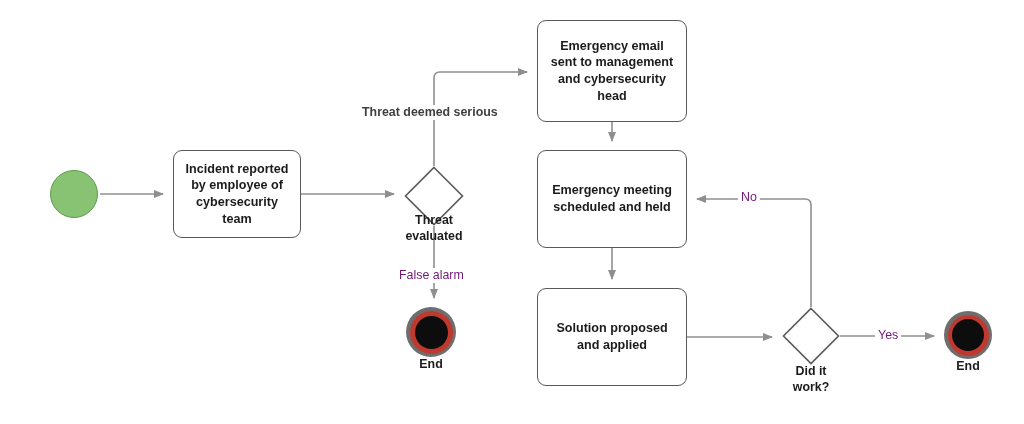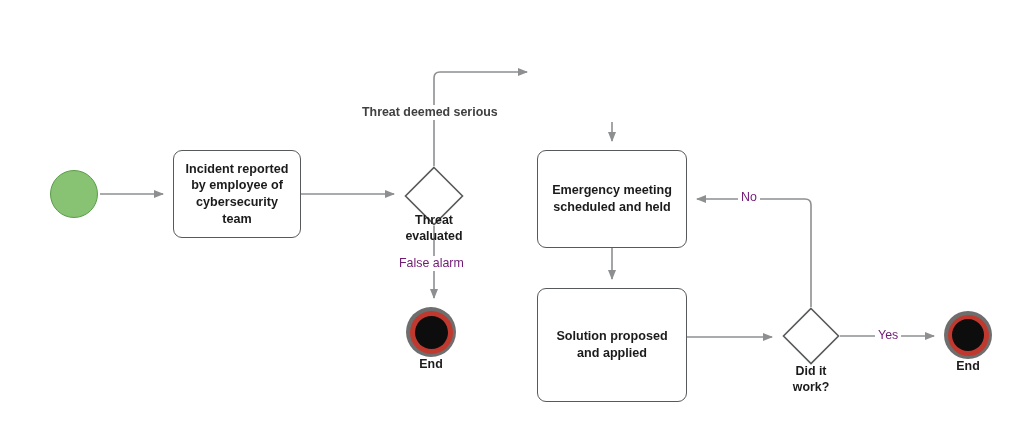--- a/index.html
+++ b/index.html
@@ -119,26 +119,29 @@
   </div>
 
   <div class="diamond-wrap" style="left:404px; top:166px; width:60px; height:60px;">
     <svg class="diamond-shape" viewBox="0 0 60 60" xmlns="http://www.w3.org/2000/svg">
       <polygon points="30,1.5 58.5,30 30,58.5 1.5,30" fill="#ffffff" stroke="#58595b" stroke-width="1.6"></polygon>
     </svg>
   </div>
   <div class="node-caption" style="left:384px; top:212px; width:100px;">Threat
 evaluated</div>
 
+  <div class="node process-box" style="left:537px; top:20px; width:150px; height:102px;">
+    <span>Emergency email sent to management and cybersecurity head</span>
+  </div>
 
   <div class="node process-box" style="left:537px; top:150px; width:150px; height:98px;text-align:center;">
     <span>Emergency meeting scheduled and held</span>
   </div>
 
-  <div class="node process-box" style="left:537px; top:288px; width:150px; height:114px;">
+  <div class="node process-box" style="left:537px; top:288px; width:150px; height:98px;">
     <span>Solution proposed and applied</span>
   </div>
 
   <div class="diamond-wrap" style="left:782px; top:307px; width:58px; height:58px;">
     <svg class="diamond-shape" viewBox="0 0 58 58" xmlns="http://www.w3.org/2000/svg">
       <polygon points="29,1.5 56.5,29 29,56.5 1.5,29" fill="#ffffff" stroke="#58595b" stroke-width="1.6"></polygon>
     </svg>
   </div>
   <div class="node-caption" style="left:761px; top:363px; width:100px;">Did it
 work?</div>
@@ -152,19 +155,19 @@
 
   <div class="node" style="left:944px; top:311px; width:48px; height:48px;">
     <div class="event-circle" style="left:0; top:0; width:48px; height:48px; background:#6e6e6e;"></div>
     <div class="event-circle" style="left:3.5px; top:3.5px; width:41px; height:41px; background:#c0392f;"></div>
     <div class="event-circle" style="left:8px; top:8px; width:32px; height:32px; background:#0d0d0d;"></div>
   </div>
   <div class="node-caption" style="left:918px; top:358px; width:100px;">End</div>
 
   <div class="edge-label bold" style="left:359px; top:105px;">Threat deemed serious</div>
 
-  <div class="edge-label" style="left:396px; top:256px;">False alarm</div>
+  <div class="edge-label" style="left:396px; top:268px;">False alarm</div>
 
   <div class="edge-label" style="left:738px; top:190px;">No</div>
 
   <div class="edge-label" style="left:875px; top:328px;">Yes</div>
 
 </div>
 
 </body></html>

